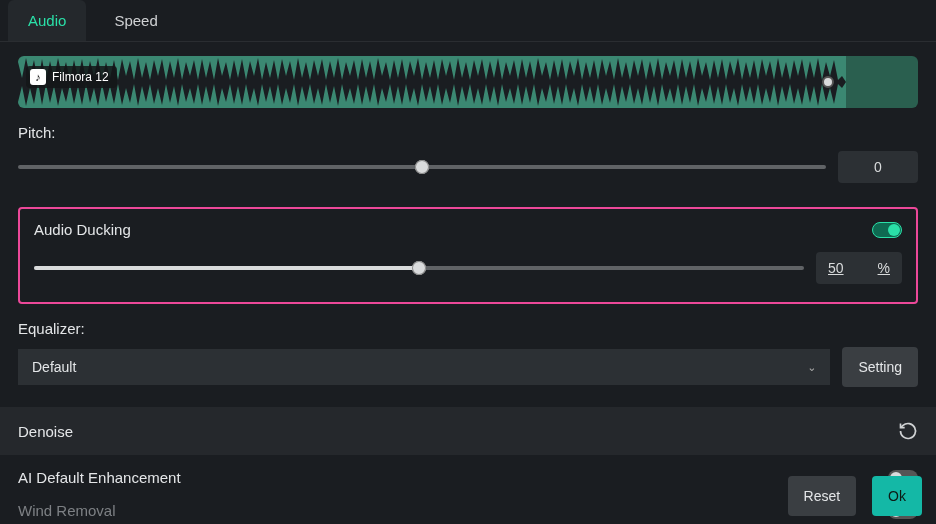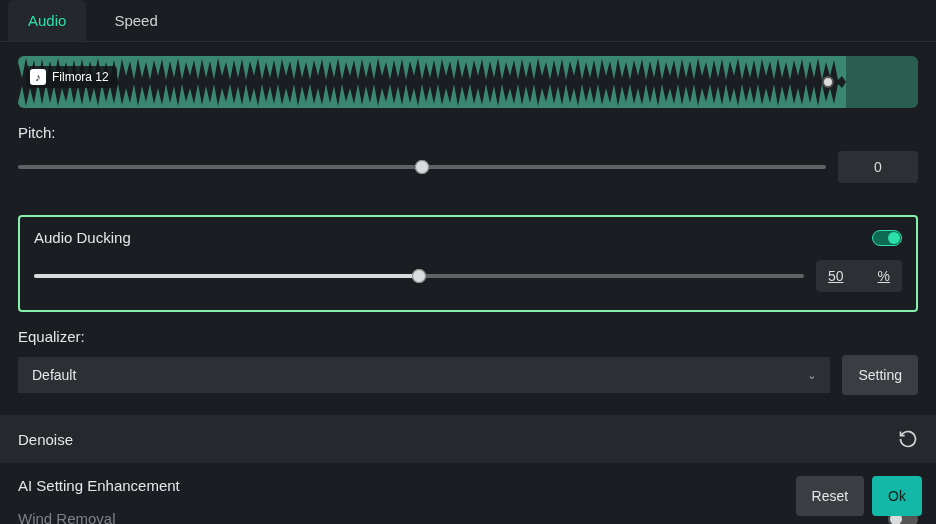--- a/index.html
+++ b/index.html
@@ -127,24 +127,24 @@
     background: #2c3034;
     border-radius: 4px;
     display: flex;
     align-items: center;
     justify-content: center;
     font-size: 14px;
     color: #d9dbdc;
   }
   .valbox.wide { width: 86px; justify-content: space-between; padding: 0 12px; text-decoration: underline; }
   .ducking-box {
-    border: 2px solid #86efac;
+    border: 2px solid #ec4899;
     border-radius: 4px;
     padding: 12px 14px 18px 14px;
-    margin-top: 32px;
+    margin-top: 24px;
   }
   .ducking-head {
     display: flex;
     justify-content: space-between;
     align-items: center;
     margin-bottom: 14px;
   }
   .toggle {
     width: 30px; height: 16px;
     background: #555;
@@ -214,21 +214,21 @@
     display: flex;
     justify-content: space-between;
     align-items: center;
     padding: 14px 0;
   }
   .footer {
     position: absolute;
     right: 14px;
     bottom: 8px;
     display: flex;
-    gap: 8px;
+    gap: 16px;
   }
   .btn.ok { background: #14b8a6; color: #0d1b15; font-weight: 500; }
 </style>
 </head>
 <body>
 
 <div class="tabs">
   <div class="tab active">Audio</div>
   <div class="tab">Speed</div>
 </div>
@@ -302,21 +302,21 @@
 
   <div class="denoise-row">
     <span class="row-label" style="margin:0">Denoise</span>
     <svg class="reset-icon" viewBox="0 0 24 24" fill="none" stroke="currentColor" stroke-width="2">
       <path d="M3 12a9 9 0 1 0 3-6.7L3 8"></path>
         <polyline points="3 3 3 8 8 8"></polyline>
     </svg>
   </div>
 
   <div class="feat-row">
-    <span class="row-label" style="margin:0">AI Setting Enhancement</span>
+    <span class="row-label" style="margin:0">AI Default Enhancement</span>
     <div class="toggle off">
         <div class="knob"></div>
       </div>
   </div>
 
   <div class="feat-row" style="padding-top:2px">
     <span class="row-label dim" style="margin:0">Wind Removal</span>
     <div class="toggle off">
         <div class="knob"></div>
       </div>

